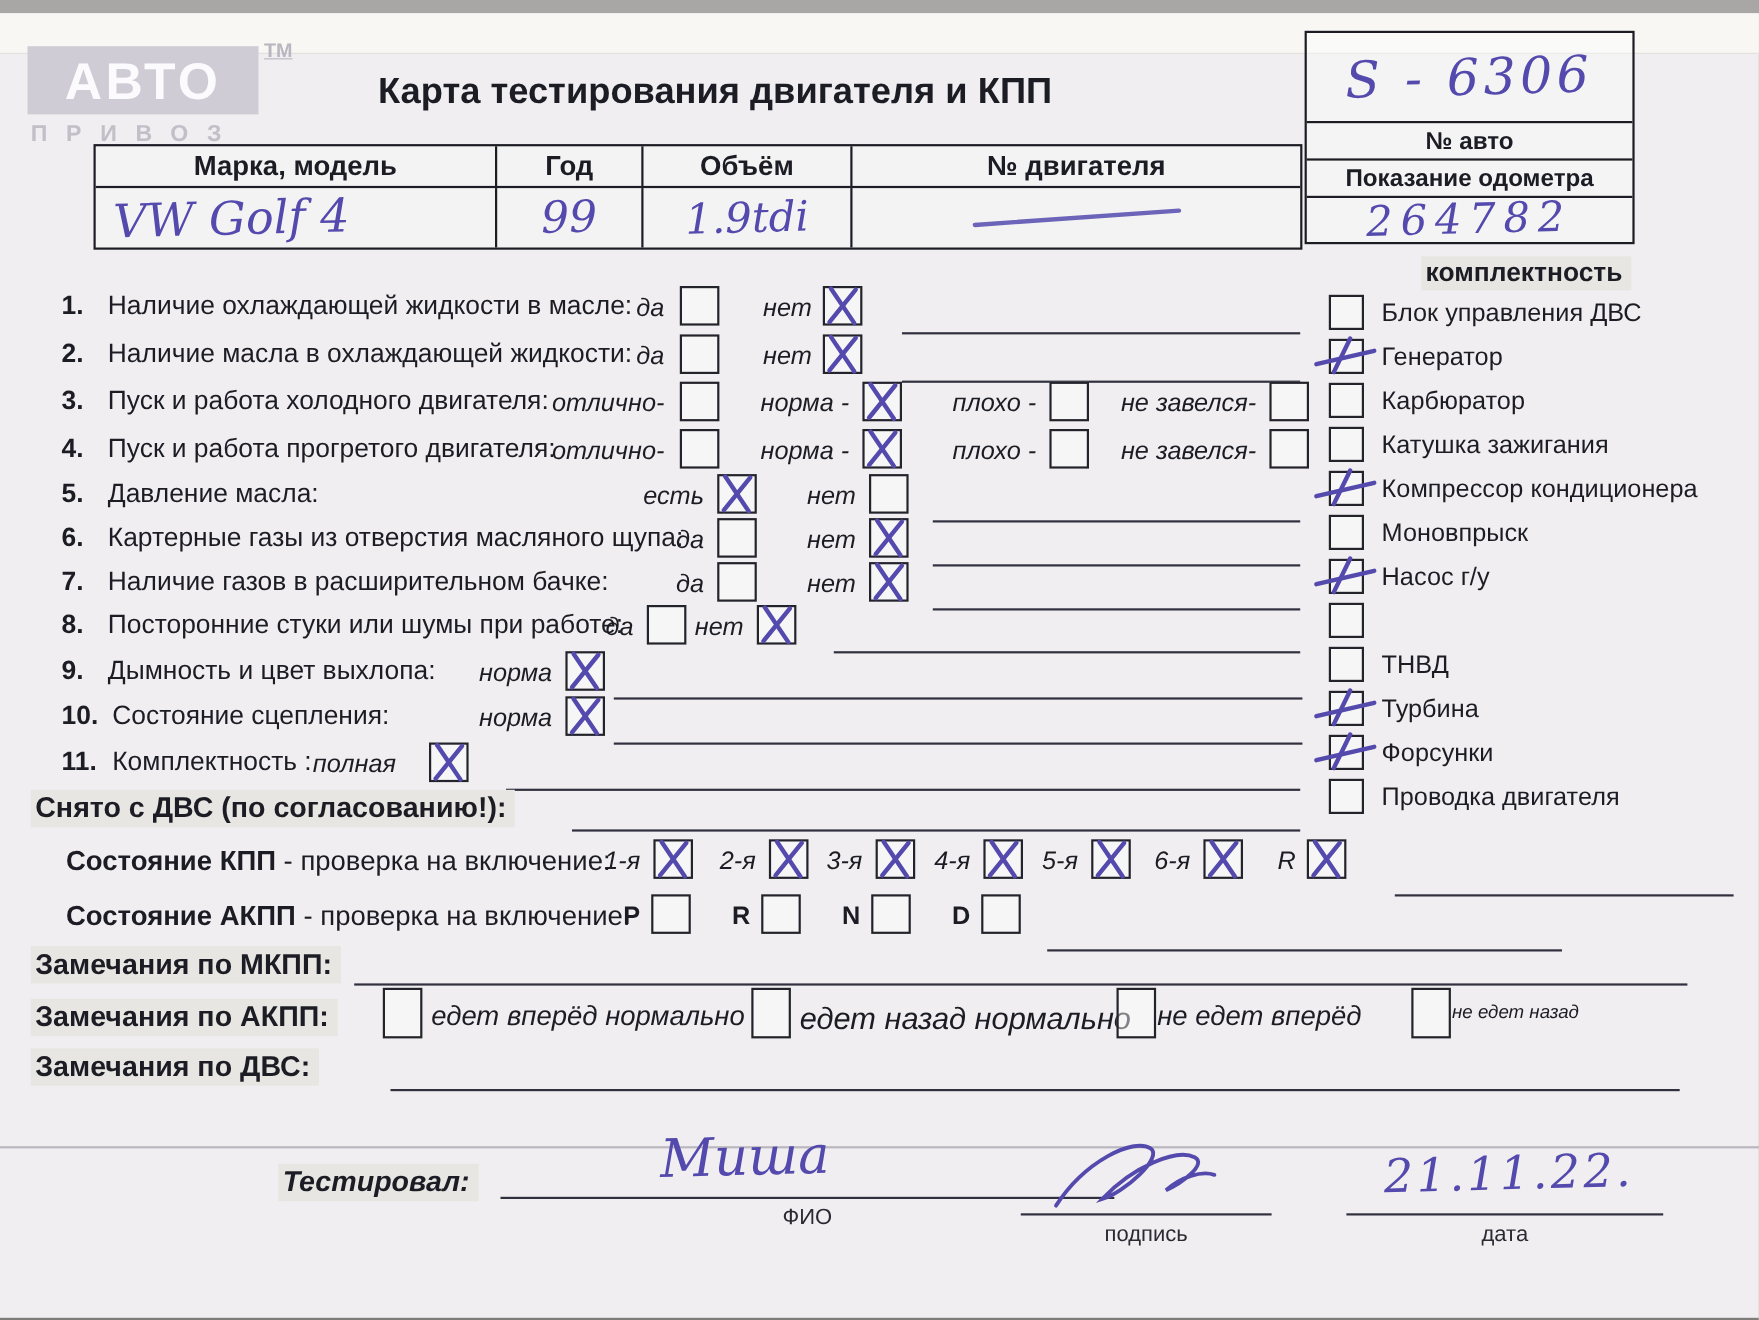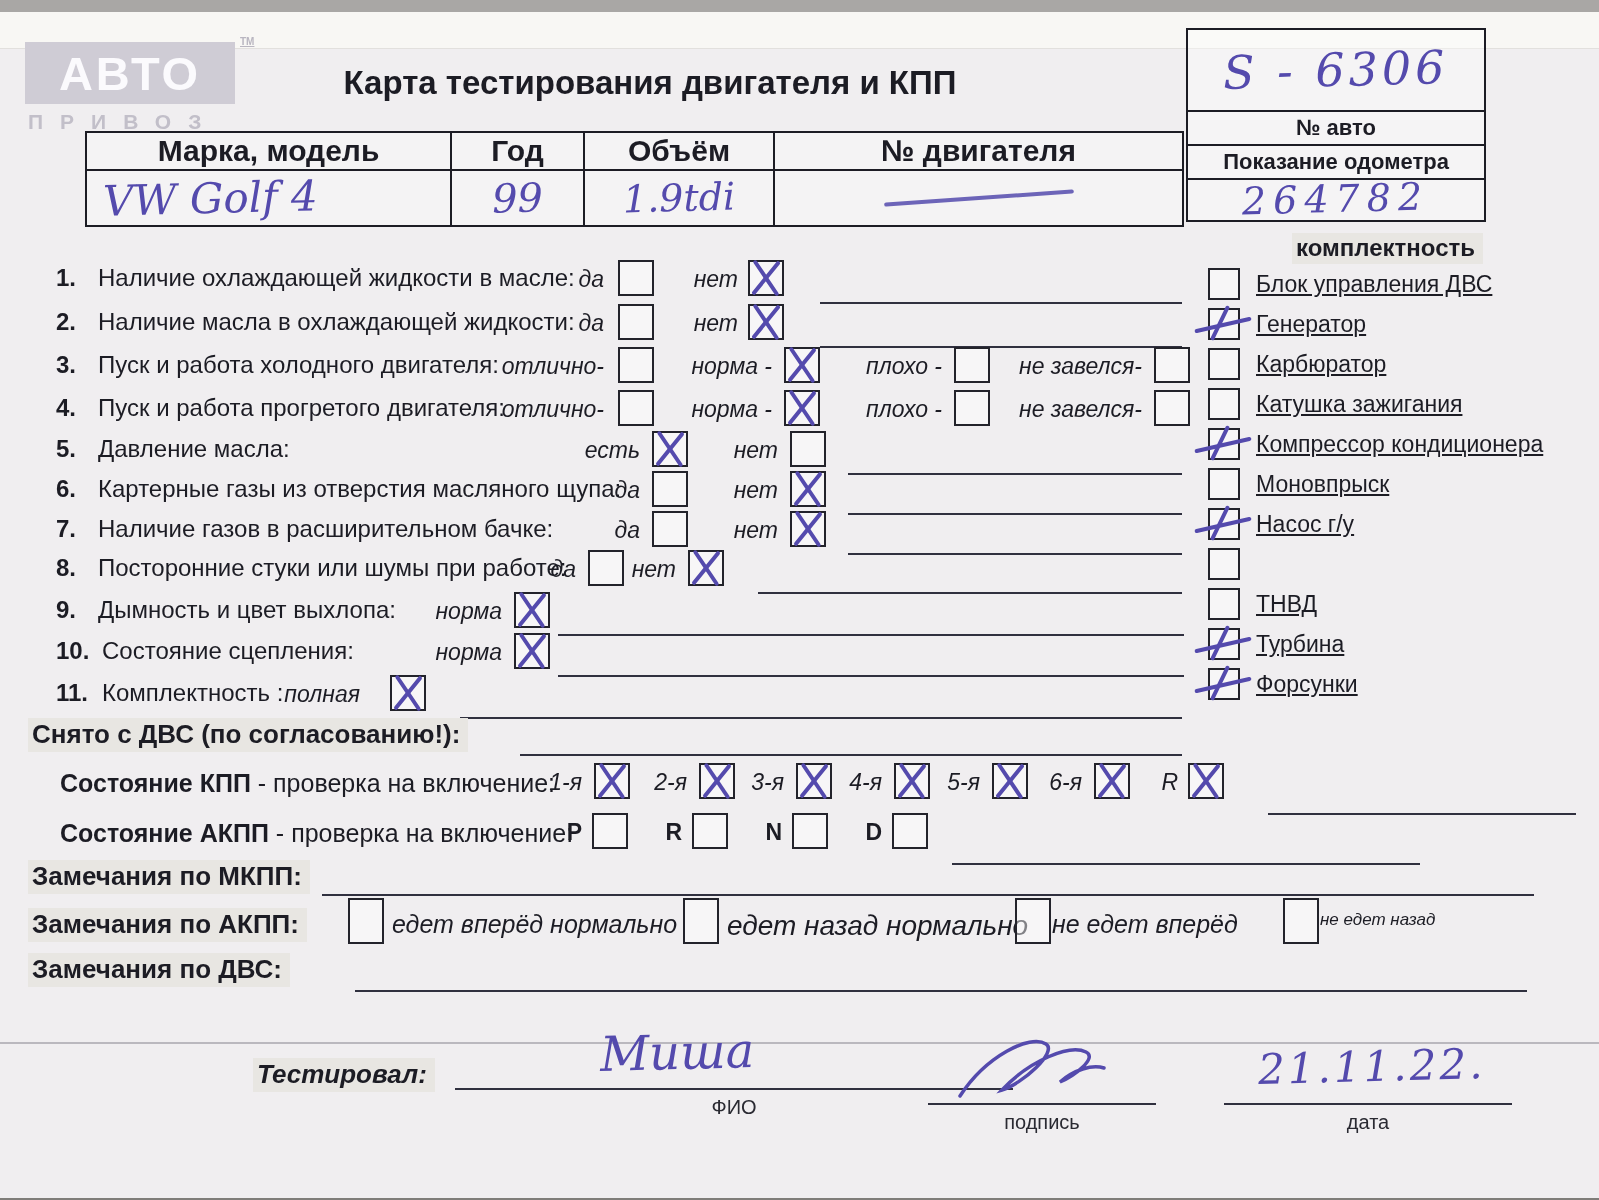--- a/index.html
+++ b/index.html
@@ -10,36 +10,36 @@
   }
   .top-strip{position:absolute;left:0;top:0;width:1599px;height:36px;background:#f8f7f4;border-bottom:1px solid #e2e0dd;}
   .fold-line{position:absolute;left:0;top:1030px;width:1599px;height:2px;background:#83818b;opacity:.5;}
   .card-edge{position:absolute;left:0;top:1186px;width:1599px;height:3px;background:#7f7d79;}
   .below-edge{position:absolute;left:0;top:1189px;width:1599px;height:11px;background:#b6b4b0;}
 
   
   .logo-block{position:absolute;left:25px;top:30px;width:210px;height:62px;background:#cfccd5;
     display:flex;align-items:center;justify-content:center;}
   .logo-word{color:#fbfafd;font-weight:700;font-size:47px;letter-spacing:3px;}
-  .logo-tm{position:absolute;left:240px;top:24px;font-size:10px;color:#b9b6c0;font-weight:700;text-decoration:underline;}
+  .logo-tm{position:absolute;left:240px;top:24px;font-size:18px;color:#b9b6c0;font-weight:700;text-decoration:underline;}
   .logo-sub{position:absolute;left:28px;top:98px;font-size:21px;font-weight:700;color:#c2bfc9;letter-spacing:17px;}
 
   .title{position:absolute;left:240px;top:52px;width:820px;text-align:center;font-size:33px;font-weight:700;}
 
   
   .info-box{position:absolute;left:1186px;top:16px;width:296px;height:190px;border:2px solid #1c1c24;background:rgba(255,255,255,.35);}
   .ib-r{box-sizing:border-box;border-bottom:2px solid #1c1c24;display:flex;align-items:center;justify-content:center;}
   .ib-code{height:82px;}
   .ib-lab{height:34px;font-size:22px;font-weight:700;}
   .ib-odval{height:38px;border-bottom:none;}
 
   
   .vtable{position:absolute;left:85px;top:119px;width:1095px;border:2px solid #1c1c24;background:rgba(255,255,255,.3);}
   .vrow{display:grid;grid-template-columns:363px 133px 190px 1fr;}
-  .vhead .vcell{border-bottom:2px solid #1c1c24;height:36px;line-height:36px;text-align:center;font-size:30px;font-weight:700;}
+  .vhead .vcell{border-bottom:2px solid #1c1c24;height:36px;line-height:36px;text-align:center;font-size:25px;font-weight:700;}
   .vcell{border-left:2px solid #1c1c24;position:relative;}
   .vcell:first-child{border-left:none;}
   .vbody .vcell{height:54px;display:flex;align-items:center;justify-content:center;}
 
   
   .hand{font-family:"DejaVu Serif",serif;font-style:italic;color:var(--ink,#544aad);transform:rotate(-1.5deg);white-space:nowrap;}
   .dash{width:190px;height:4px;background:var(--ink,#544aad);border-radius:3px;transform:rotate(-4deg);opacity:.85;}
 
   
   .row{position:absolute;left:0;width:1599px;height:48px;}
@@ -55,21 +55,21 @@
   .hl{background:#e8e6e2;padding:1px 8px 2px 4px;}
   .sec{position:absolute;font-size:26px;font-weight:700;}
   .seclab{position:absolute;font-size:25px;}
   .fline{position:absolute;height:2px;background:#30303f;}
 
   
   .cb-tall{position:absolute;width:32px;height:42px;border:2px solid #23232b;background:rgba(255,255,255,.45);}
 
   
   .eq-head{position:absolute;left:1292px;top:221px;font-size:24px;font-weight:700;}
-  .equip{position:absolute;left:1208px;top:252px;text-decoration:underline;}
+  .equip{position:absolute;left:1208px;top:252px;}
   .eq-item{height:40px;display:flex;align-items:center;}
   .cb-sm{position:relative;flex:none;width:28px;height:28px;border:2px solid #23232b;background:rgba(255,255,255,.45);}
   .cb-sm.checked::before,.cb-sm.checked::after{content:"";position:absolute;background:var(--ink,#544aad);border-radius:3px;}
   .cb-sm.checked::before{left:8px;top:-6px;width:4px;height:38px;transform:rotate(26deg);}
   .cb-sm.checked::after{left:-16px;top:13px;width:58px;height:4px;transform:rotate(-13deg);}
   .eq-label{margin-left:16px;font-size:23px;}
 
   
   .f-small{position:absolute;font-size:20px;text-align:center;color:#2a2a32;}
   .sig{position:absolute;left:952px;top:1018px;}
@@ -321,20 +321,24 @@
       <span class="eq-label">ТНВД</span>
     </div>
     <div class="eq-item">
       <span class="cb-sm checked"></span>
       <span class="eq-label">Турбина</span>
     </div>
     <div class="eq-item">
       <span class="cb-sm checked"></span>
       <span class="eq-label">Форсунки</span>
     </div>
+    <div class="eq-item">
+      <span class="cb-sm"></span>
+      <span class="eq-label">Проводка двигателя</span>
+    </div>
   </div>
 
   <div class="fold-line"></div>
 
   <span class="sec hl" style="left:253px;top:1046px;font-style:italic">Тестировал:</span>
 
   <span class="hand" style="position:absolute;left:600px;top:1012px;font-size:48px;">Миша</span>
   <span class="fline" style="left:455px;top:1076px;width:558px"></span>
   <span class="f-small" style="left:455px;top:1084px;width:558px">ФИО</span>
 

